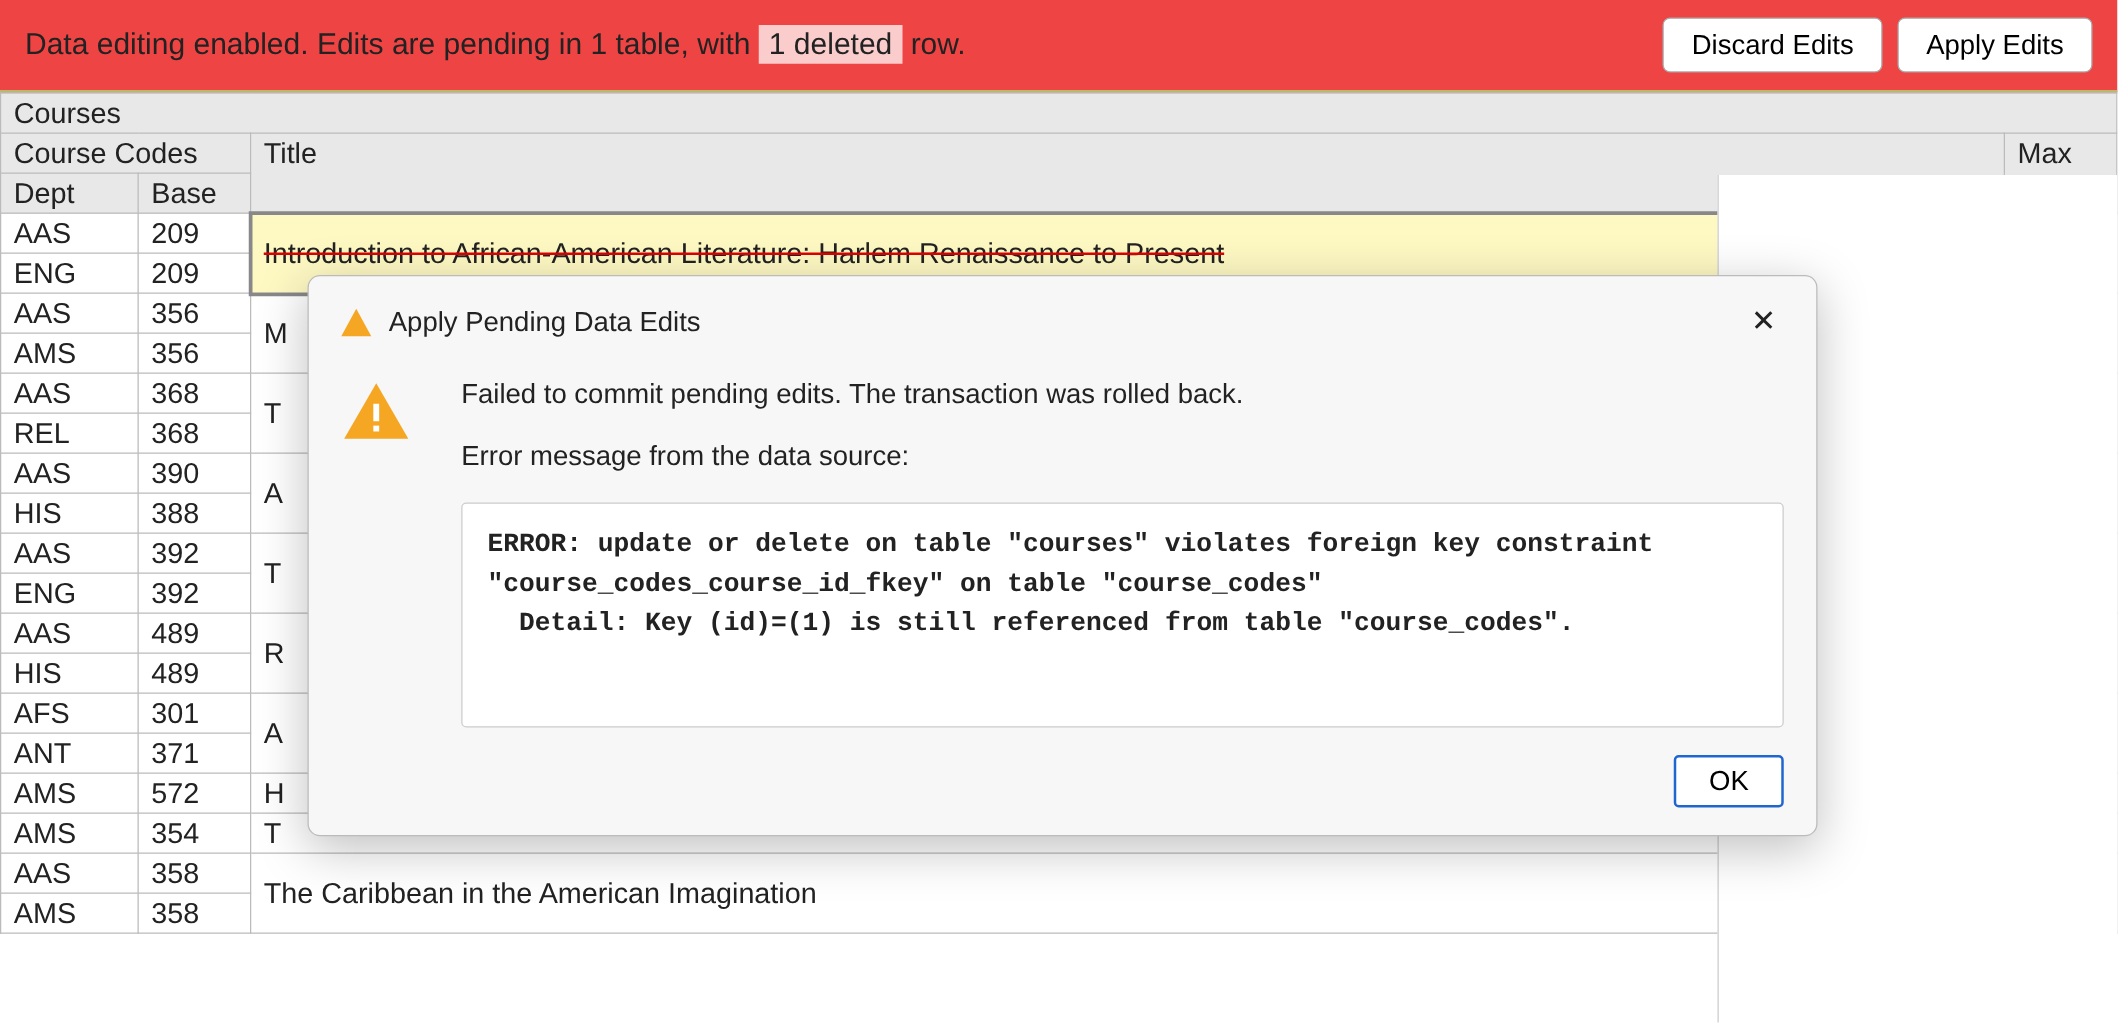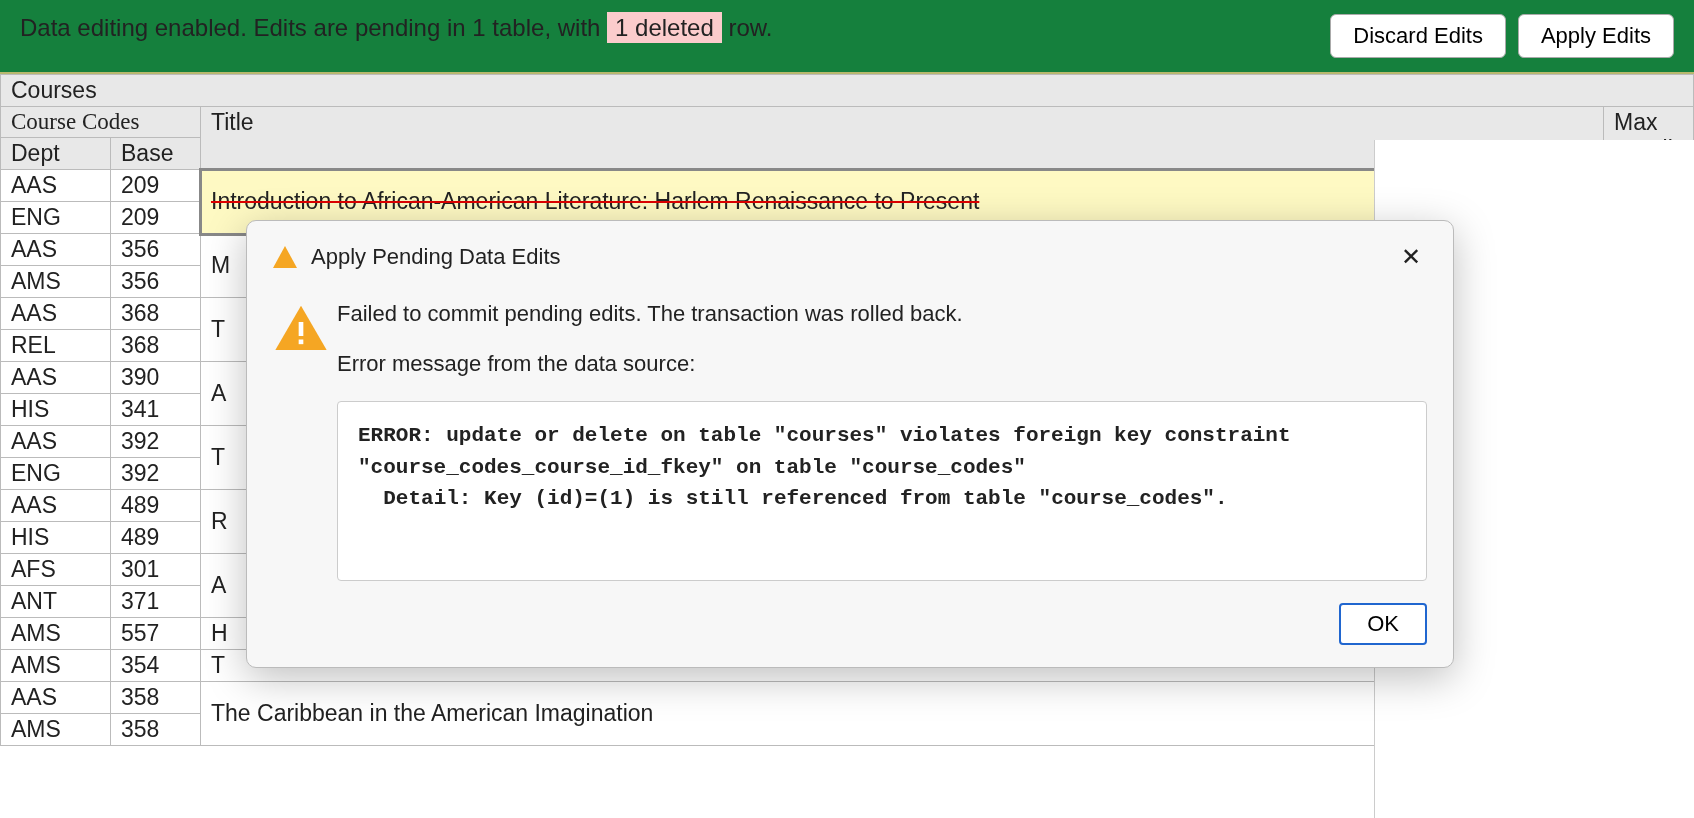--- a/index.html
+++ b/index.html
@@ -1,50 +1,50 @@
 <!DOCTYPE html>
 <html><head>
 <meta charset="utf-8">
 <style>
 * { box-sizing: border-box; margin: 0; padding: 0; }
 body { font-family: "Segoe UI", Arial, sans-serif; font-size: 22px; color: #222; background: #fff; overflow: hidden; width: 1694px; height: 818px; position: relative; }
 
 
-.notify-bar { background: #15803d; border-bottom: 2px solid #b8b86e; padding: 14px 20px; display: flex; align-items: flex-start; justify-content: space-between; }
+.notify-bar { background: #ef4444; border-bottom: 2px solid #b8b86e; padding: 14px 20px; display: flex; align-items: center; justify-content: space-between; }
 .notify-text { font-size: 24px; }
 .deleted-pill { background: #fbcccc; padding: 2px 8px; }
 .notify-buttons { display: flex; gap: 12px; }
 .notify-buttons button { background: #fff; border: 1px solid #aaa; border-radius: 6px; padding: 8px 22px; font-size: 22px; cursor: pointer; }
 
 
 .table-wrap { position: relative; }
 table.data { border-collapse: collapse; width: 100%; }
 table.data th, table.data td { border: 1px solid #bbb; padding: 2px 10px; font-size: 23px; text-align: left; white-space: nowrap; }
 table.data th { background: #e8e8e8; font-weight: normal; }
 th.tbl-title { font-weight: bold; text-align: left; background: #e8e8e8; }
-th.group-h { font-weight: bold; text-align: left; font-family: Liberation Serif, serif; }
+th.group-h { font-weight: bold; text-align: left; }
 th.dept-h, th.base-h { font-weight: normal; text-align: center; }
 th.title-h { font-weight: normal; text-align: left; vertical-align: top; }
 th.max-h { font-weight: normal; text-align: right; vertical-align: top; }
 td.dept { text-align: center; width: 110px; }
 td.base { text-align: center; width: 90px; }
 td.title { text-align: left; }
 td.max { text-align: right; width: 90px; }
 tr.del td.title, tr.del td.max { background: #fef9c3; text-decoration: line-through; text-decoration-color: #d00; text-decoration-thickness: 2px; position: relative; }
 tr.del td.title { outline: 3px solid #888; outline-offset: -1px; }
 .right-gutter { position:absolute; top:66px; right:0; width:320px; height:752px; background:#fff; border-left:1px solid #ccc; }
 
 
 .overlay { position: absolute; left: 246px; top: 220px; width: 1208px; background: #f7f7f7; border: 1px solid #bbb; border-radius: 10px; box-shadow: 0 10px 40px rgba(0,0,0,0.25); padding: 20px 26px 22px 26px; z-index: 50; }
 .dlg-head { display: flex; align-items: center; justify-content: space-between; }
 .dlg-head-left { display: flex; align-items: center; gap: 14px; }
 .tri-icon { width: 0; height: 0; border-left: 12px solid transparent; border-right: 12px solid transparent; border-bottom: 22px solid #f5a623; }
 .dlg-title { font-size: 22px; }
 .close-x { font-size: 24px; cursor: pointer; padding: 2px 6px; }
-.dlg-body { display: flex; gap: 8px; margin-top: 28px; }
+.dlg-body { display: flex; gap: 40px; margin-top: 28px; }
 .warn-icon svg { width: 56px; height: 56px; }
 .dlg-msg { flex: 1; font-size: 22px; }
 .dlg-msg p { margin-bottom: 24px; }
 .err-box { background: #fff; border: 1px solid #ccc; border-radius: 4px; padding: 18px 20px; font-family: "Consolas", "Courier New", monospace; font-size: 21px; white-space: pre-wrap; line-height: 1.5; min-height: 180px; font-weight: bold; }
 .dlg-foot { display: flex; justify-content: flex-end; margin-top: 22px; }
 .dlg-foot button { background: #fff; border: 2px solid #2066cf; border-radius: 4px; padding: 6px 26px; font-size: 22px; cursor: pointer; }
 </style>
 </head>
 <body>
 
@@ -111,21 +111,21 @@
           <td class="base">368</td>
         </tr>
         <tr>
           <td class="dept">AAS</td>
           <td class="base">390</td>
           <td class="title" rowspan="2">A</td>
           <td class="max" rowspan="2"></td>
         </tr>
         <tr>
           <td class="dept">HIS</td>
-          <td class="base">341</td>
+          <td class="base">388</td>
         </tr>
         <tr>
           <td class="dept">AAS</td>
           <td class="base">392</td>
           <td class="title" rowspan="2">T</td>
           <td class="max" rowspan="2"></td>
         </tr>
         <tr>
           <td class="dept">ENG</td>
           <td class="base">392</td>
@@ -145,21 +145,21 @@
           <td class="base">301</td>
           <td class="title" rowspan="2">A</td>
           <td class="max" rowspan="2"></td>
         </tr>
         <tr>
           <td class="dept">ANT</td>
           <td class="base">371</td>
         </tr>
         <tr>
           <td class="dept">AMS</td>
-          <td class="base">557</td>
+          <td class="base">572</td>
           <td class="title" rowspan="1">H</td>
           <td class="max" rowspan="1"></td>
         </tr>
         <tr>
           <td class="dept">AMS</td>
           <td class="base">354</td>
           <td class="title" rowspan="1">T</td>
           <td class="max" rowspan="1"></td>
         </tr>
         <tr>

